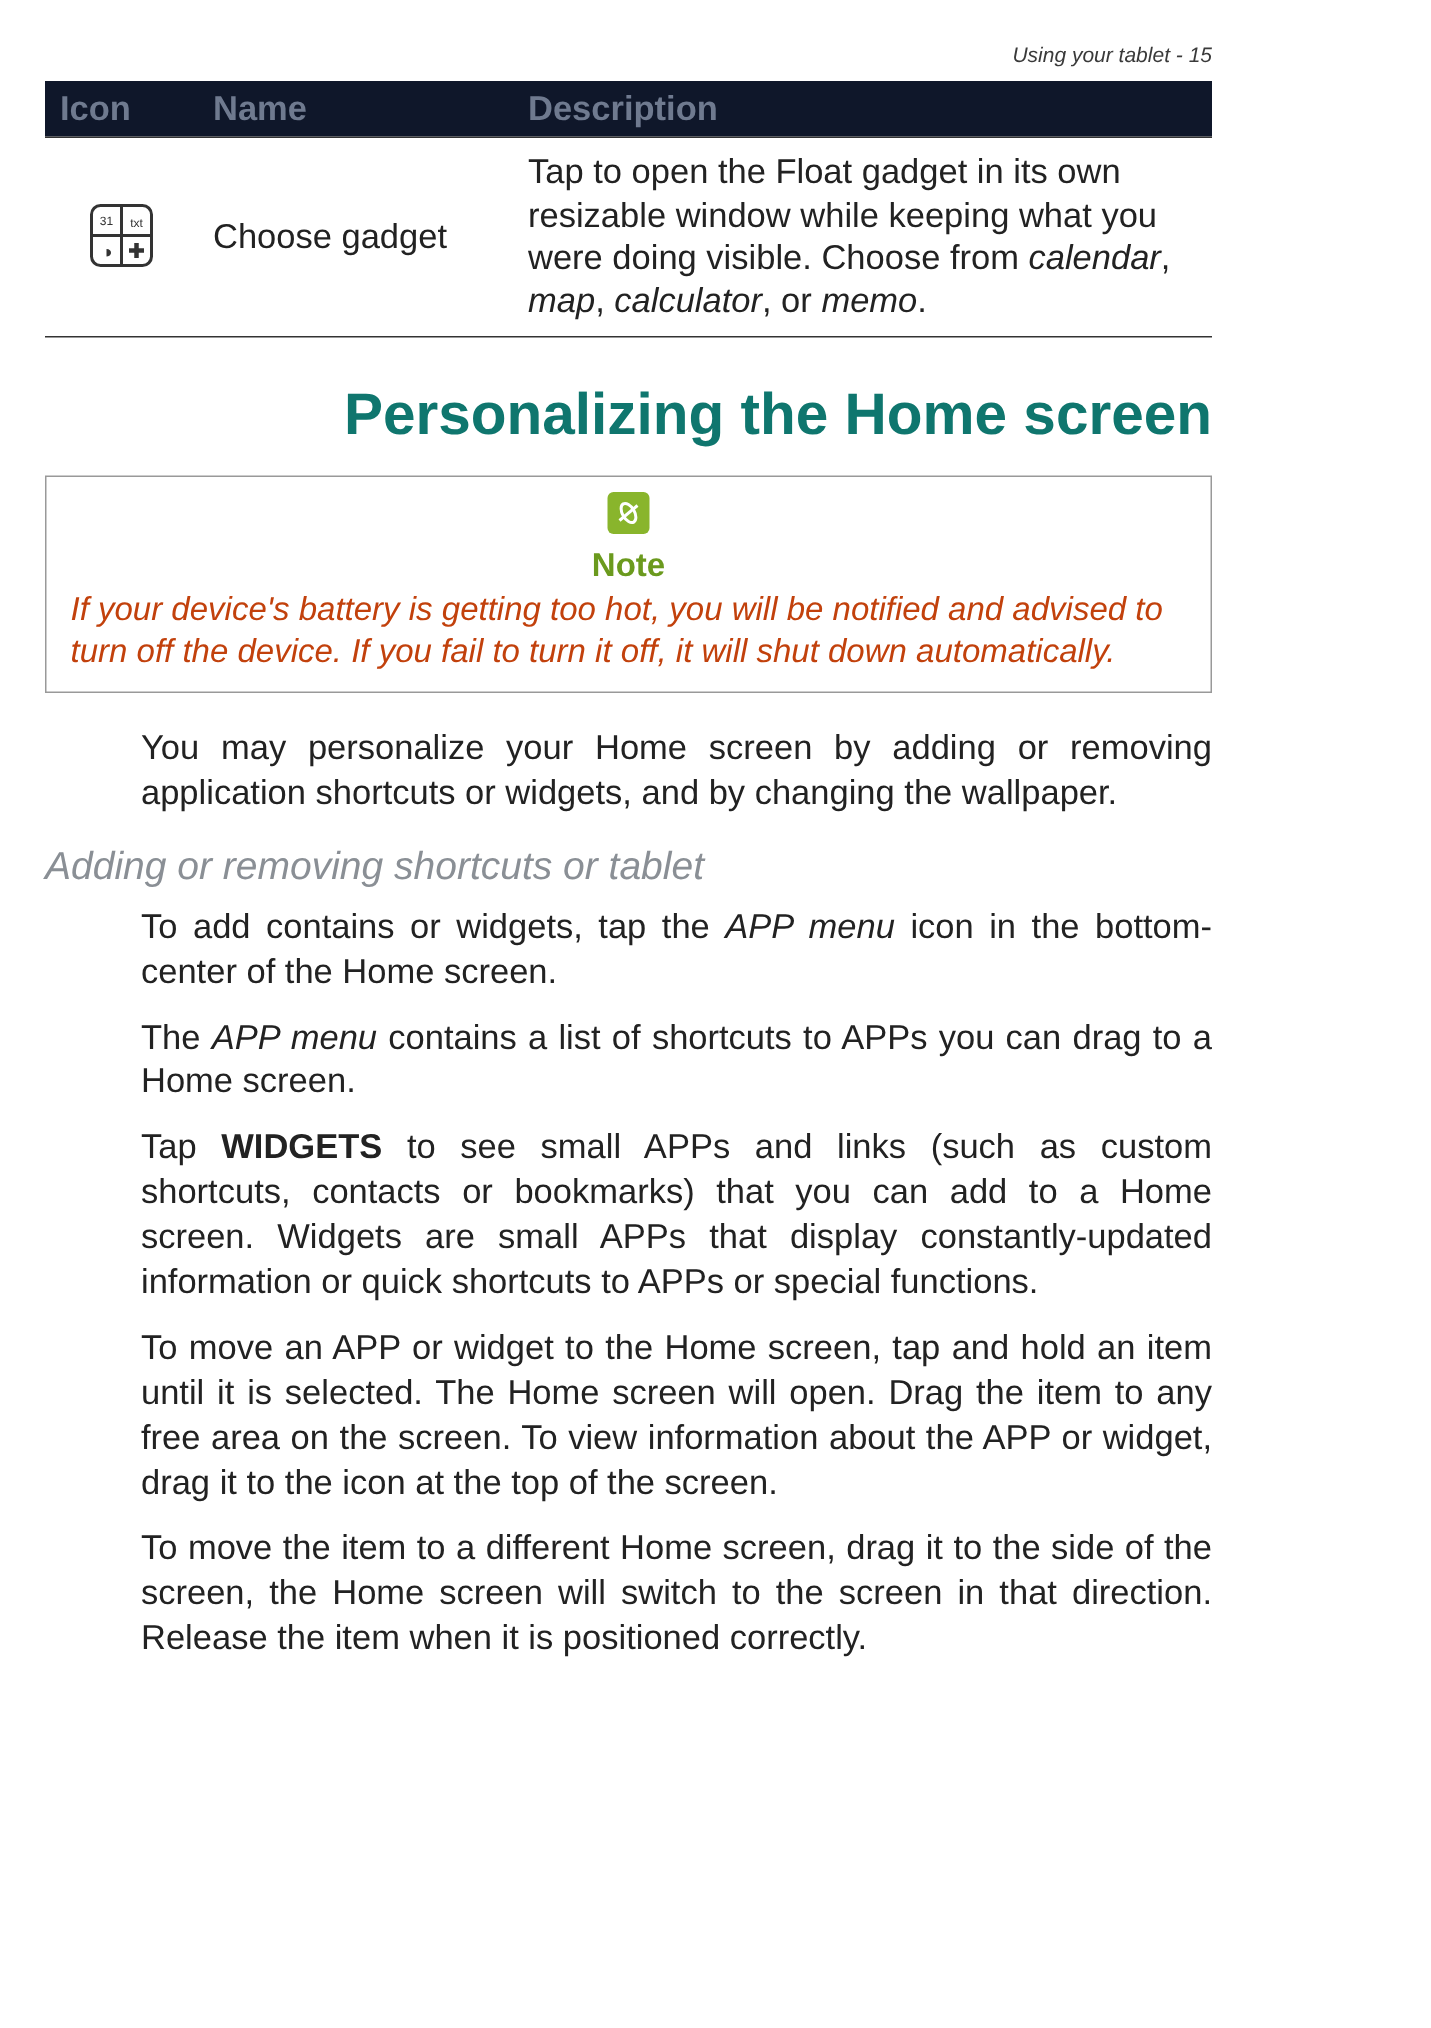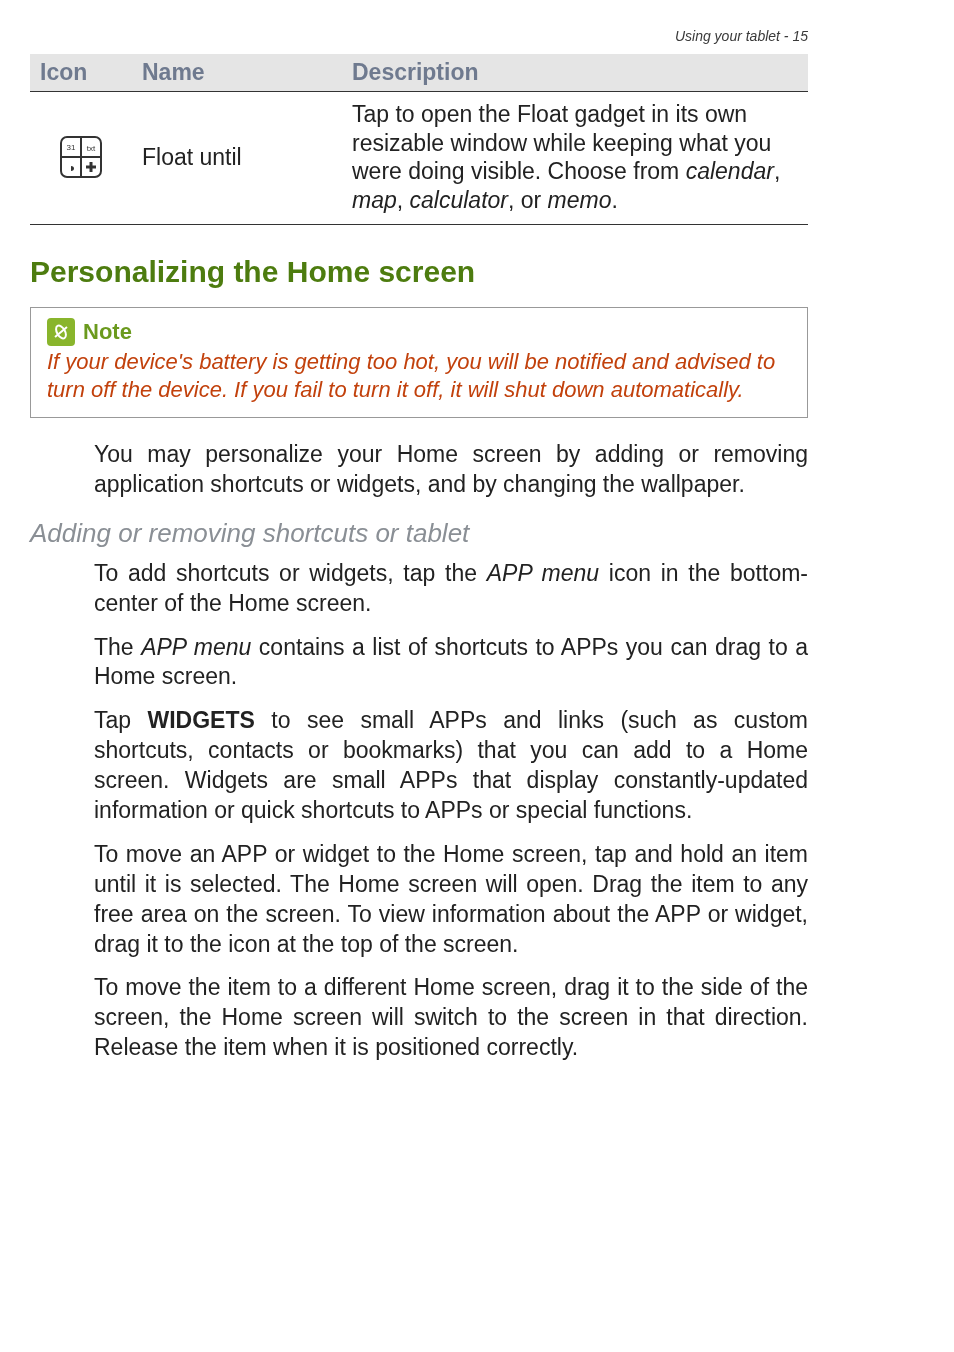--- a/index.html
+++ b/index.html
@@ -27,21 +27,21 @@
 
   
   table.icon-table {
     width: 100%;
     border-collapse: collapse;
     border-spacing: 0;
     font-size: 23px;
     line-height: 1.25;
   }
   .icon-table th {
-    background: #e5e5e5;
+    background: #0f172a;
     color: #6f7a8f;
     font-weight: bold;
     text-align: left;
     padding: 4px 10px 4px 10px;
     border: none;
   }
   .icon-table th.col-icon { width: 82px; }
   .icon-table th.col-name { width: 190px; }
   .icon-table td {
     padding: 8px 10px 10px 10px;
@@ -54,37 +54,39 @@
   }
   .icon-table .italic { font-style: italic; }
   .icon-cell {
     text-align: center;
     vertical-align: middle;
   }
   .icon-cell svg { display: block; margin: 0 auto; }
 
   
   h2.section {
-    color: #4d7c0f;
+    color: #0f766e;
     font-weight: bold;
-    font-size: 30px;
+    font-size: 39px;
     margin: 30px 0 18px 0;
+    text-align: right;
   }
 
   
   .note-box {
     border: 1px solid #999;
     padding: 10px 16px 12px 16px;
     margin: 0 0 22px 0;
   }
   .note-head {
     display: flex;
     align-items: center;
     gap: 8px;
     margin-bottom: 2px;
+    flex-direction: column;
   }
   .note-icon {
     width: 28px;
     height: 28px;
     background: #89b52c;
     border-radius: 4px;
     display: flex;
     align-items: center;
     justify-content: center;
   }
@@ -146,21 +148,21 @@
               <line x1="21" y1="1" x2="21" y2="41" stroke="#333" stroke-width="2"></line>
               <line x1="1" y1="21" x2="41" y2="21" stroke="#333" stroke-width="2"></line>
               <text x="11" y="14" font-size="8" fill="#333" text-anchor="middle" font-family="Arial">31</text>
               <text x="31" y="15" font-size="8" fill="#333" text-anchor="middle" font-family="Arial">txt</text>
               <path d="M11 25 C11 25 11 35 11 35 C15 35 15 30 11 30 Z" fill="#333"></path>
               <line x1="26" y1="31" x2="36" y2="31" stroke="#333" stroke-width="3"></line>
               <line x1="31" y1="26" x2="31" y2="36" stroke="#333" stroke-width="3"></line>
             </svg>
           </span>
         </td>
-        <td>Float until</td>
+        <td>Choose gadget</td>
         <td>
           <span>Tap to open the Float gadget in its own resizable window while keeping what you were doing visible. Choose from </span><span class="italic">calendar</span><span>, </span><span class="italic">map</span><span>, </span><span class="italic">calculator</span><span>, or </span><span class="italic">memo</span><span>.</span>
         </td>
       </tr>
     </tbody>
   </table>
 
   <div style="border-top:1px solid #333; margin-top:-1px;"></div>
 
   <h2 class="section">Personalizing the Home screen</h2>
@@ -179,21 +181,21 @@
   </div>
 
   <div class="body-block">
     <p class="body justify">You may personalize your Home screen by adding or removing application shortcuts or widgets, and by changing the wallpaper.</p>
   </div>
 
   <h3 class="subhead">Adding or removing shortcuts or tablet</h3>
 
   <div class="body-block">
     <p class="body justify">
-      <span>To add shortcuts or widgets, tap the </span><span class="i">APP menu</span><span> icon in the bottom-center of the Home screen.</span>
+      <span>To add contains or widgets, tap the </span><span class="i">APP menu</span><span> icon in the bottom-center of the Home screen.</span>
     </p>
 
     <p class="body justify">
       <span>The </span><span class="i">APP menu</span><span> contains a list of shortcuts to APPs you can drag to a Home screen.</span>
     </p>
 
     <p class="body justify">
       <span>Tap </span><span class="b">WIDGETS</span><span> to see small APPs and links (such as custom shortcuts, contacts or bookmarks) that you can add to a Home screen. Widgets are small APPs that display constantly-updated information or quick shortcuts to APPs or special functions.</span>
     </p>
 

